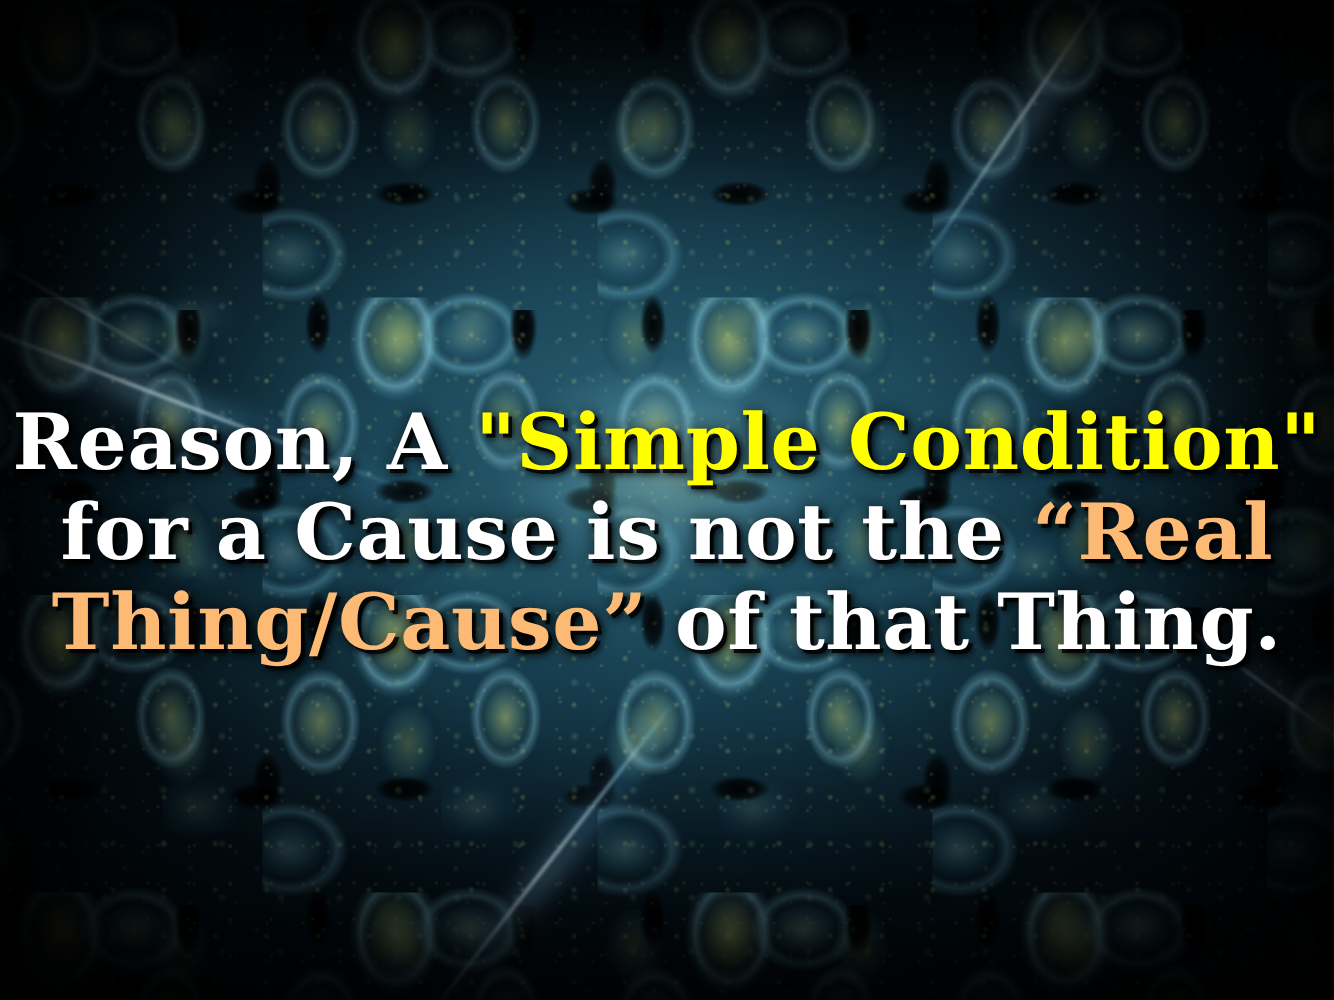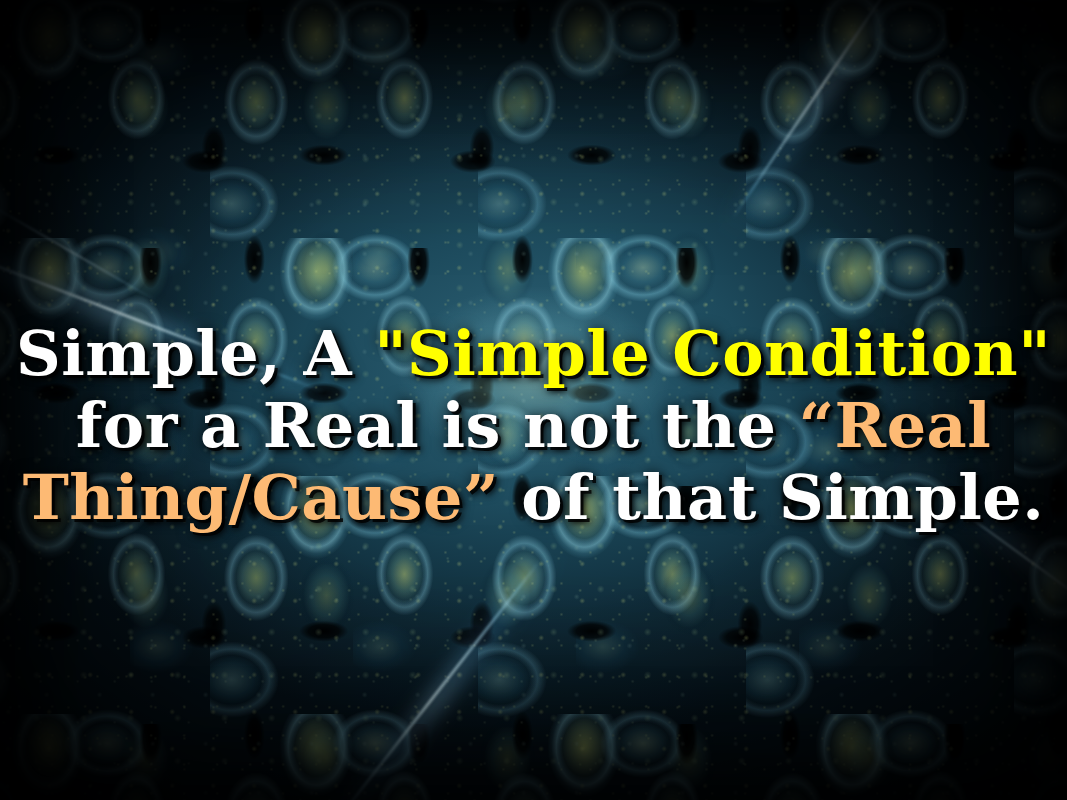--- a/index.html
+++ b/index.html
@@ -201,26 +201,26 @@
   <div class="ray-glow" id="ray-right-glow"></div>
   <div class="ray" id="ray-right"></div>
   <div class="ray" id="ray-topleft"></div>
 
   <div class="bg-layer" id="bg-vignette"></div>
   <div class="bg-layer" id="bg-edge"></div>
 
   <div id="quote">
 
     <div class="quote-line">
-      <span class="t-white">Simple, A </span><span class="t-yellow">"Simple Condition"</span>
+      <span class="t-white">Reason, A </span><span class="t-yellow">"Simple Condition"</span>
     </div>
 
     <div class="quote-line">
-      <span class="t-white">for a Real is not the </span><span class="t-red">“Real</span>
+      <span class="t-white">for a Cause is not the </span><span class="t-red">“Real</span>
     </div>
 
     <div class="quote-line">
-      <span class="t-red">Thing/Cause”</span><span class="t-white"> of that Simple.</span>
+      <span class="t-red">Thing/Cause”</span><span class="t-white"> of that Thing.</span>
     </div>
 
   </div>
 
 </div>
 
 </body></html>

